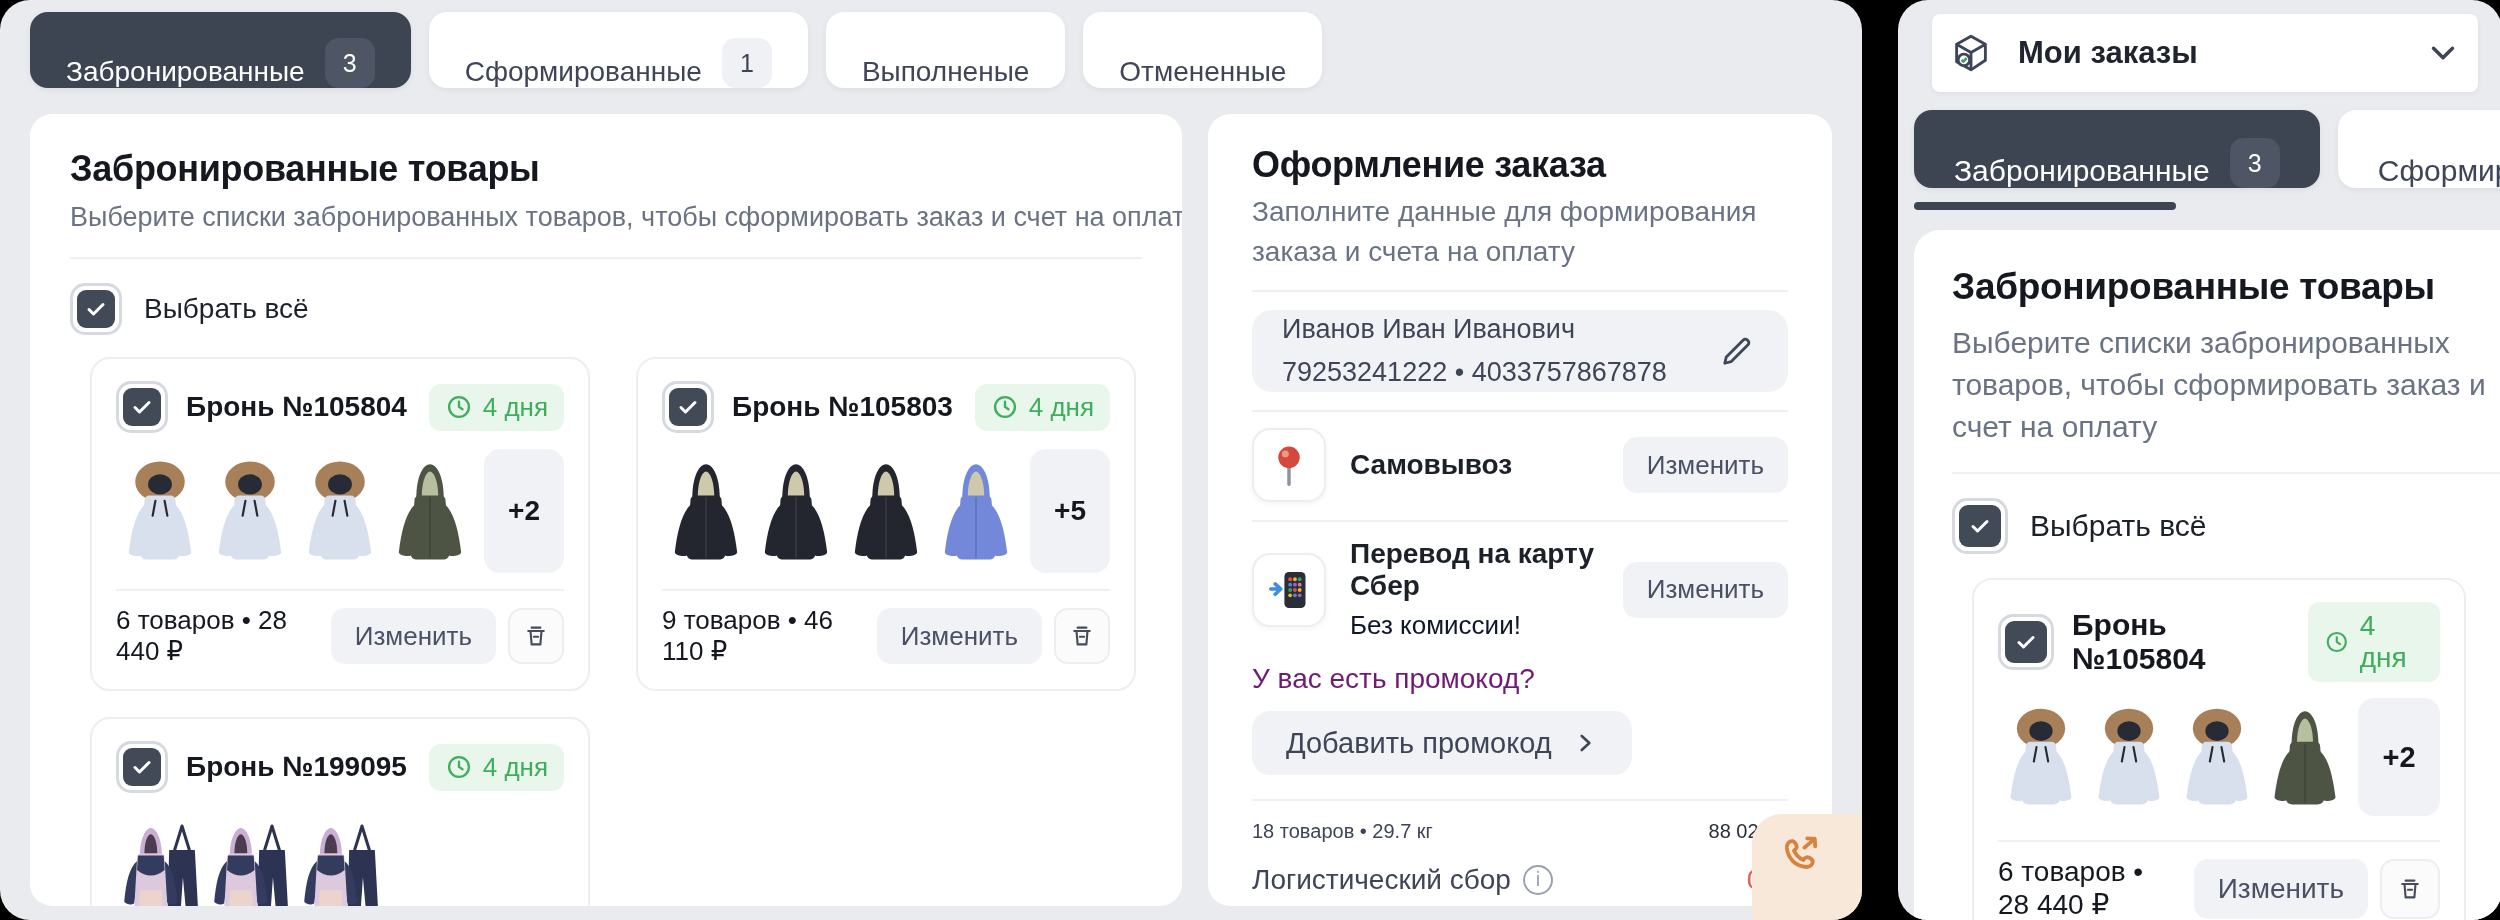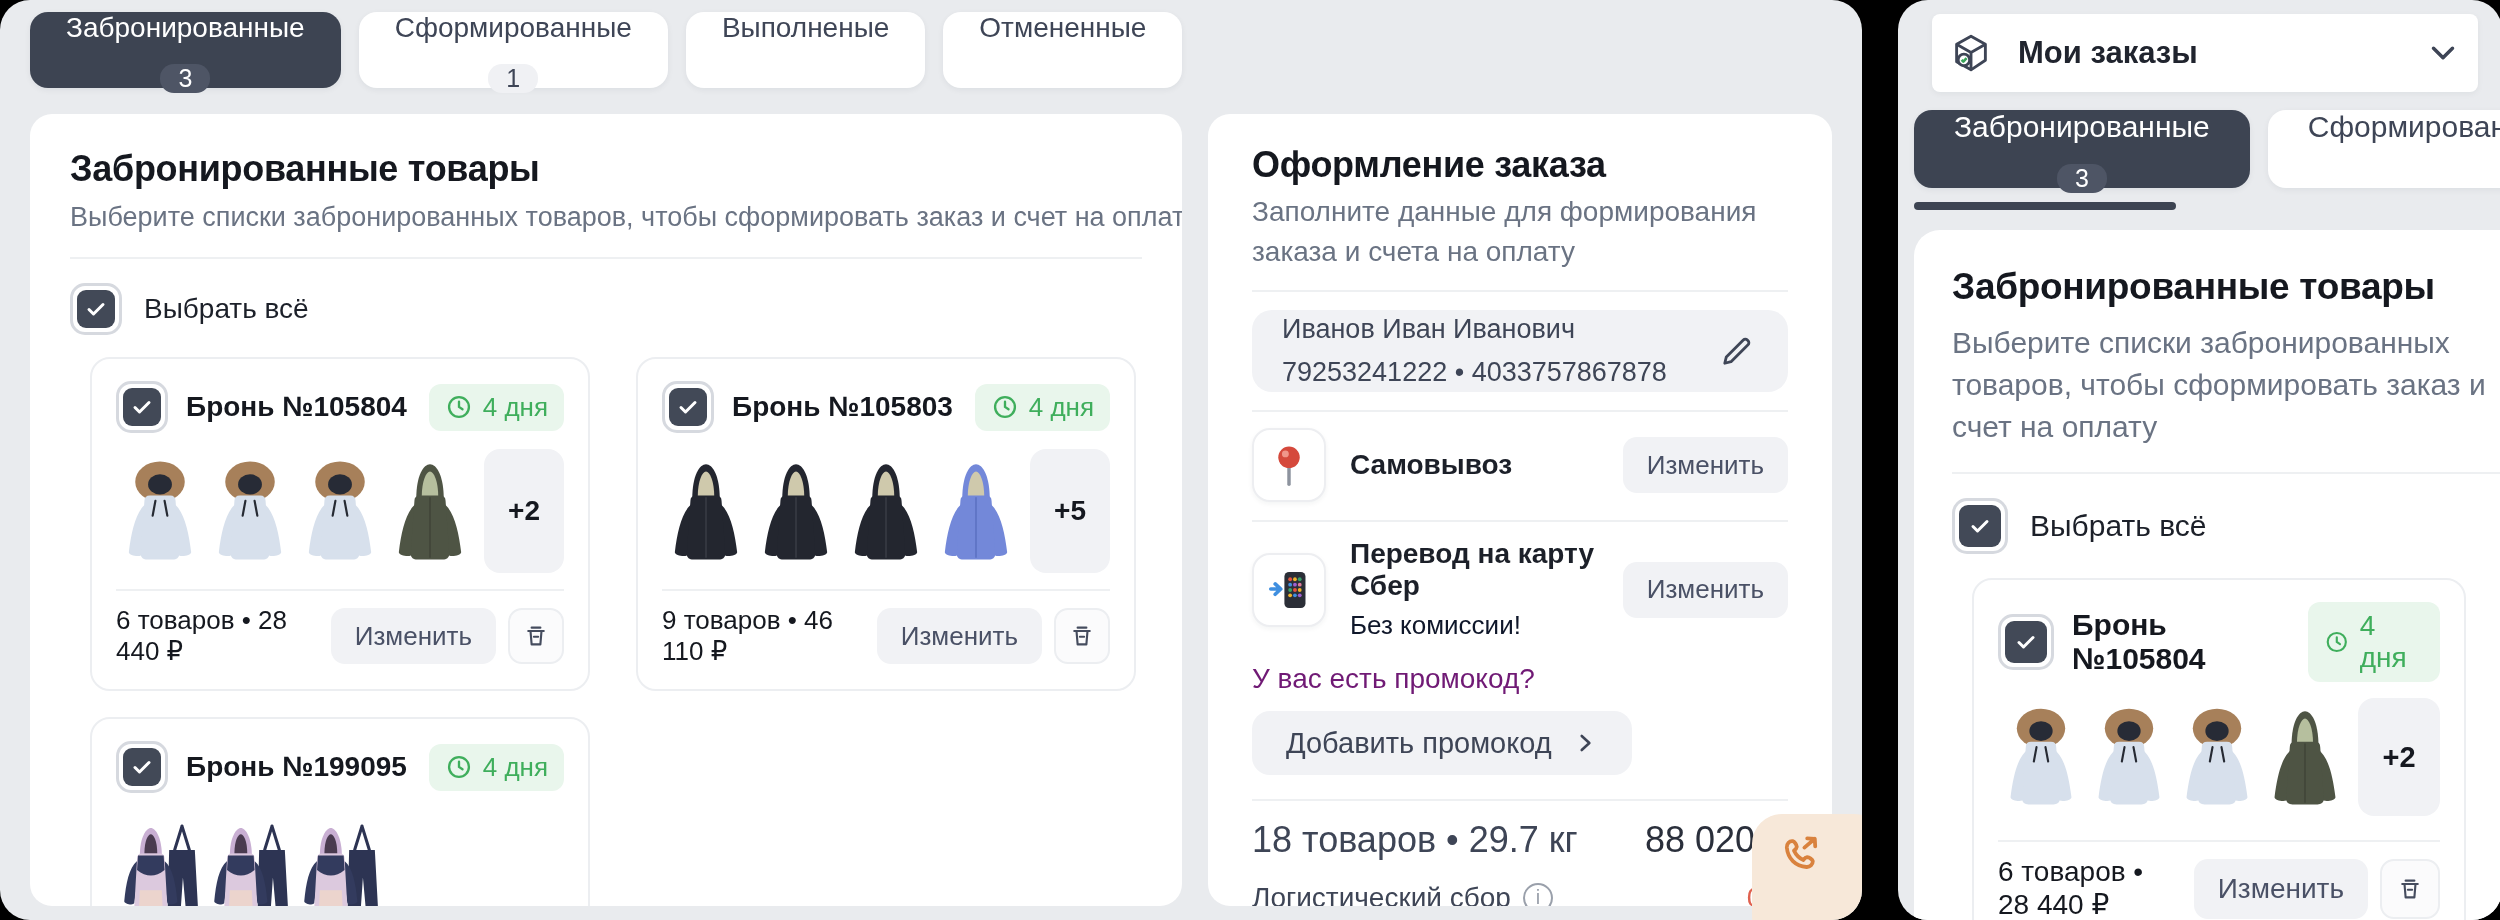--- a/index.html
+++ b/index.html
@@ -6,22 +6,22 @@
   html,body { width:2500px; height:920px; background:#000; overflow:hidden;
     font-family:"Liberation Sans","DejaVu Sans",sans-serif; color:#181c25; }
   .canvas { display:flex; width:2500px; height:920px; background:#000; }
 
   .win { background:#e9ebee; border-radius:30px; position:relative; overflow:hidden; flex:none; }
   .win.desktop { width:1862px; height:920px; }
   .win.mobile  { width:604px; height:920px; margin-left:36px; }
 
   
   .d-tabs { display:flex; gap:18px; margin:12px 0 0 30px; }
-  .tab { height:76px; border-radius:18px; background:#fff; display:inline-flex; align-items:center;
-         gap:20px; padding:0 36px; font-size:28px; color:#3e4556; box-shadow:0 2px 6px rgba(25,30,48,.06); cursor:pointer; white-space:nowrap;flex-direction:column; }
+  .tab { height:76px; border-radius:18px; background:#fff; display:inline-flex; align-items:flex-end;
+         gap:20px; padding:0 36px; font-size:28px; color:#3e4556; box-shadow:0 2px 6px rgba(25,30,48,.06); cursor:pointer; white-space:nowrap; }
   .tab .cnt { min-width:50px; height:50px; border-radius:14px; background:#f0f1f4; display:inline-flex;
          align-items:center; justify-content:center; font-size:25px; color:#3e4556; padding:0 10px; }
   .tab.active { background:#3d4452; color:#fff; }
   .tab.active .cnt { background:#4e5565; color:#fff; }
 
   .d-panels { display:flex; gap:26px; margin:26px 30px 0; height:792px; }
   .panel { background:#fff; border-radius:22px; overflow:hidden; }
   .panel.products { width:1152px; padding:34px 40px; }
   .panel.checkout { width:624px; padding:30px 44px; }
 
@@ -67,21 +67,21 @@
   .icon-box { width:74px; height:74px; border:2px solid #edeef1; border-radius:18px; background:#fff;
               display:flex; align-items:center; justify-content:center; flex:none; box-shadow:0 2px 5px rgba(25,30,48,.05); }
   .icon-box svg { width:46px; height:46px; }
   .row-label { font-size:28px; font-weight:bold; color:#1c2029; }
   .row-note { font-size:26px; color:#0f172a; margin-top:8px; }
   .promo-q { margin-top:22px; font-size:28px; color:#701a75; }
   .promo-btn { margin-top:16px; display:inline-flex; align-items:center; gap:20px; background:#f1f2f5;
                border:none; border-radius:18px; padding:0 34px; height:64px; font-size:29px; color:#3e4556;
                cursor:pointer; font-family:inherit; }
   .promo-btn svg { width:26px; height:26px; }
-  .totals { margin-top:18px; display:flex; align-items:center; font-size:36px; color:#3e4556; }
+  .totals { margin-top:18px; display:flex; align-items:center; font-size:20px; color:#3e4556; }
   .totals .val { margin-left:auto; color:#2a2f3b; }
   .fee { margin-top:20px; display:flex; align-items:center; gap:12px; font-size:28px; color:#3e4556; }
   .fee .val { margin-left:auto; color:#e0614f; }
   .i-circle { width:30px; height:30px; border-radius:50%; border:2px solid #9aa0ab; color:#9aa0ab;
               display:inline-flex; align-items:center; justify-content:center; font-size:20px; flex:none; }
   .i-circle::after { content:"i"; font-style:normal; }
   .checkout .hr.pre-totals { margin-top:24px; }
 
   
   .fab { position:absolute; right:-22px; bottom:-26px; width:132px; height:132px; border-radius:30px;

